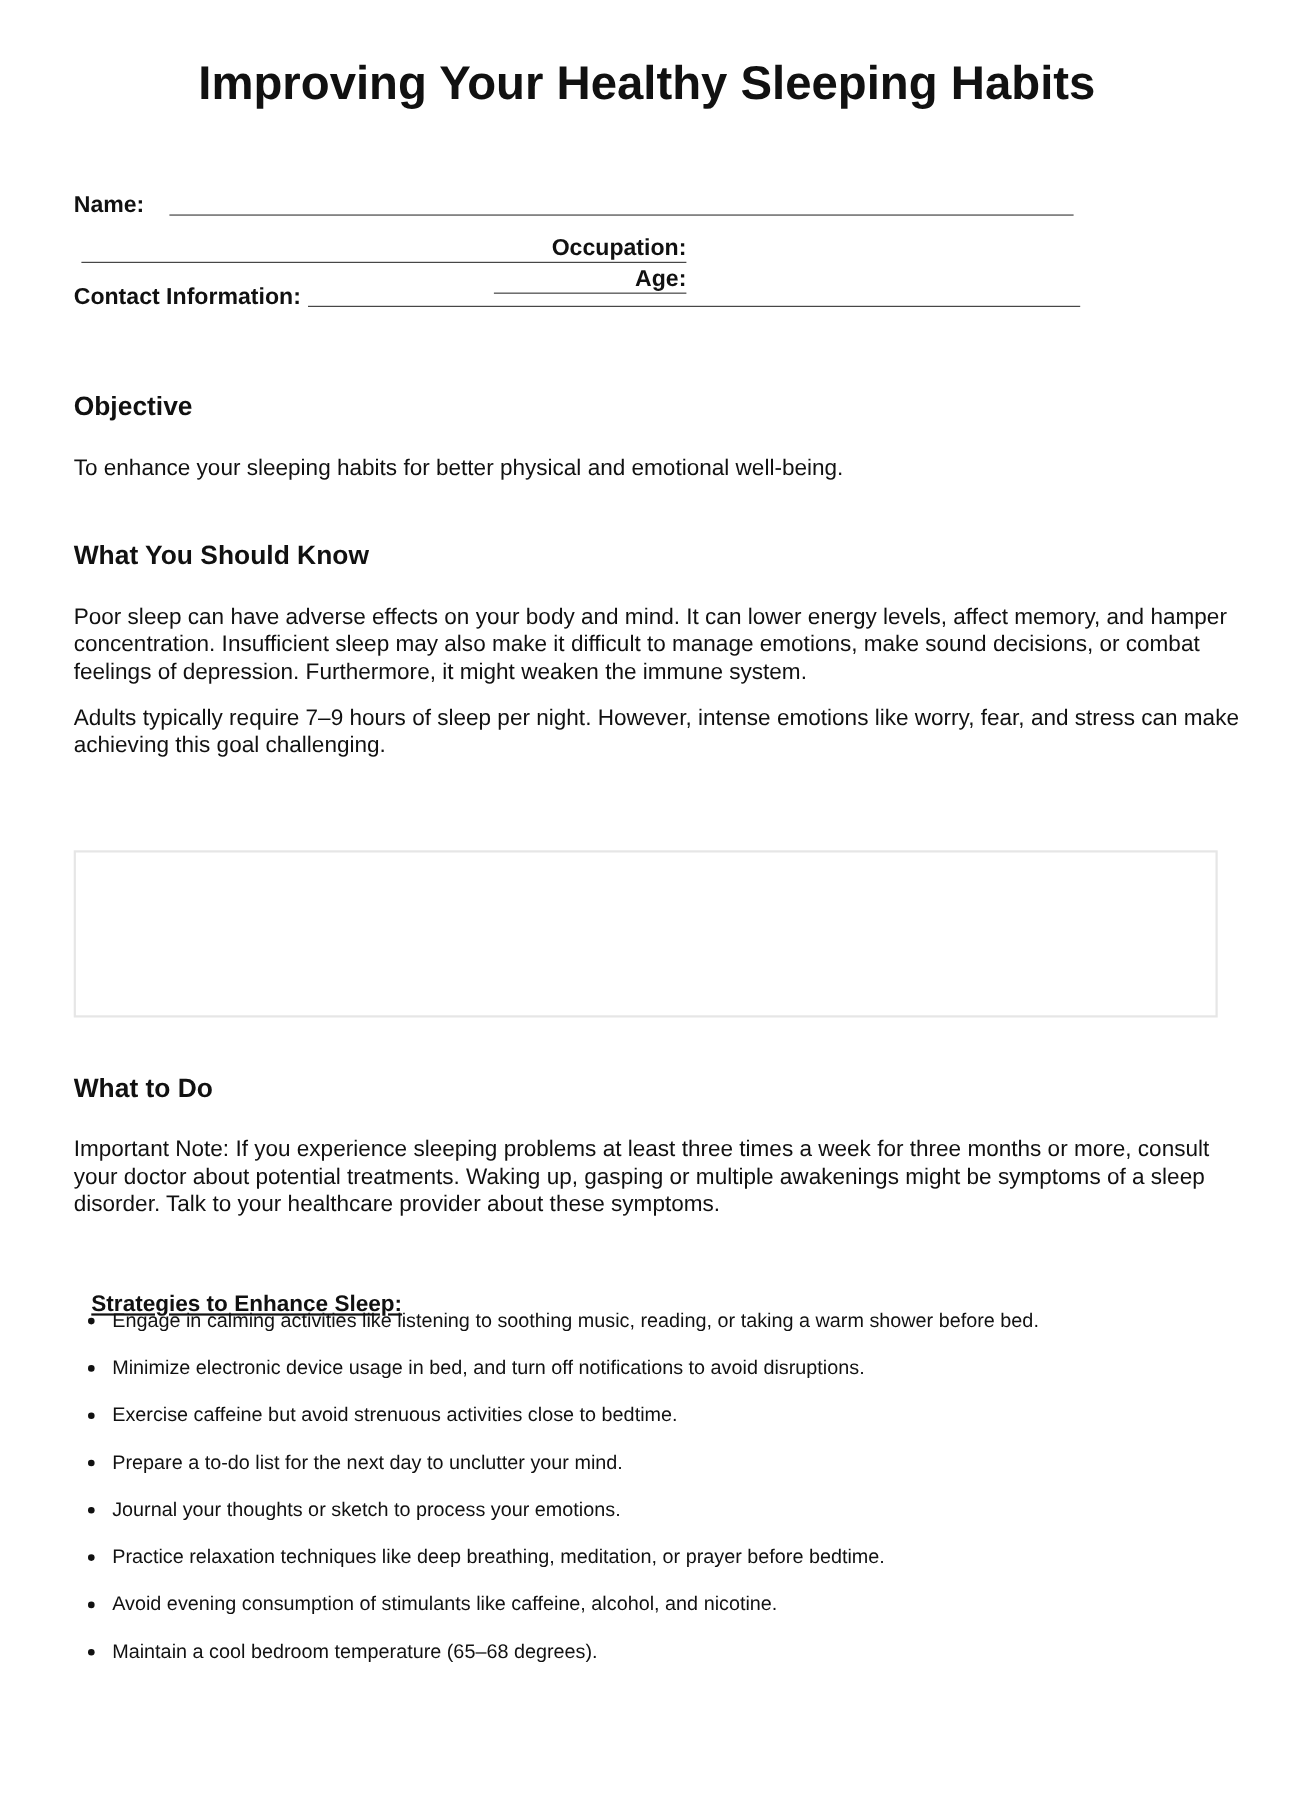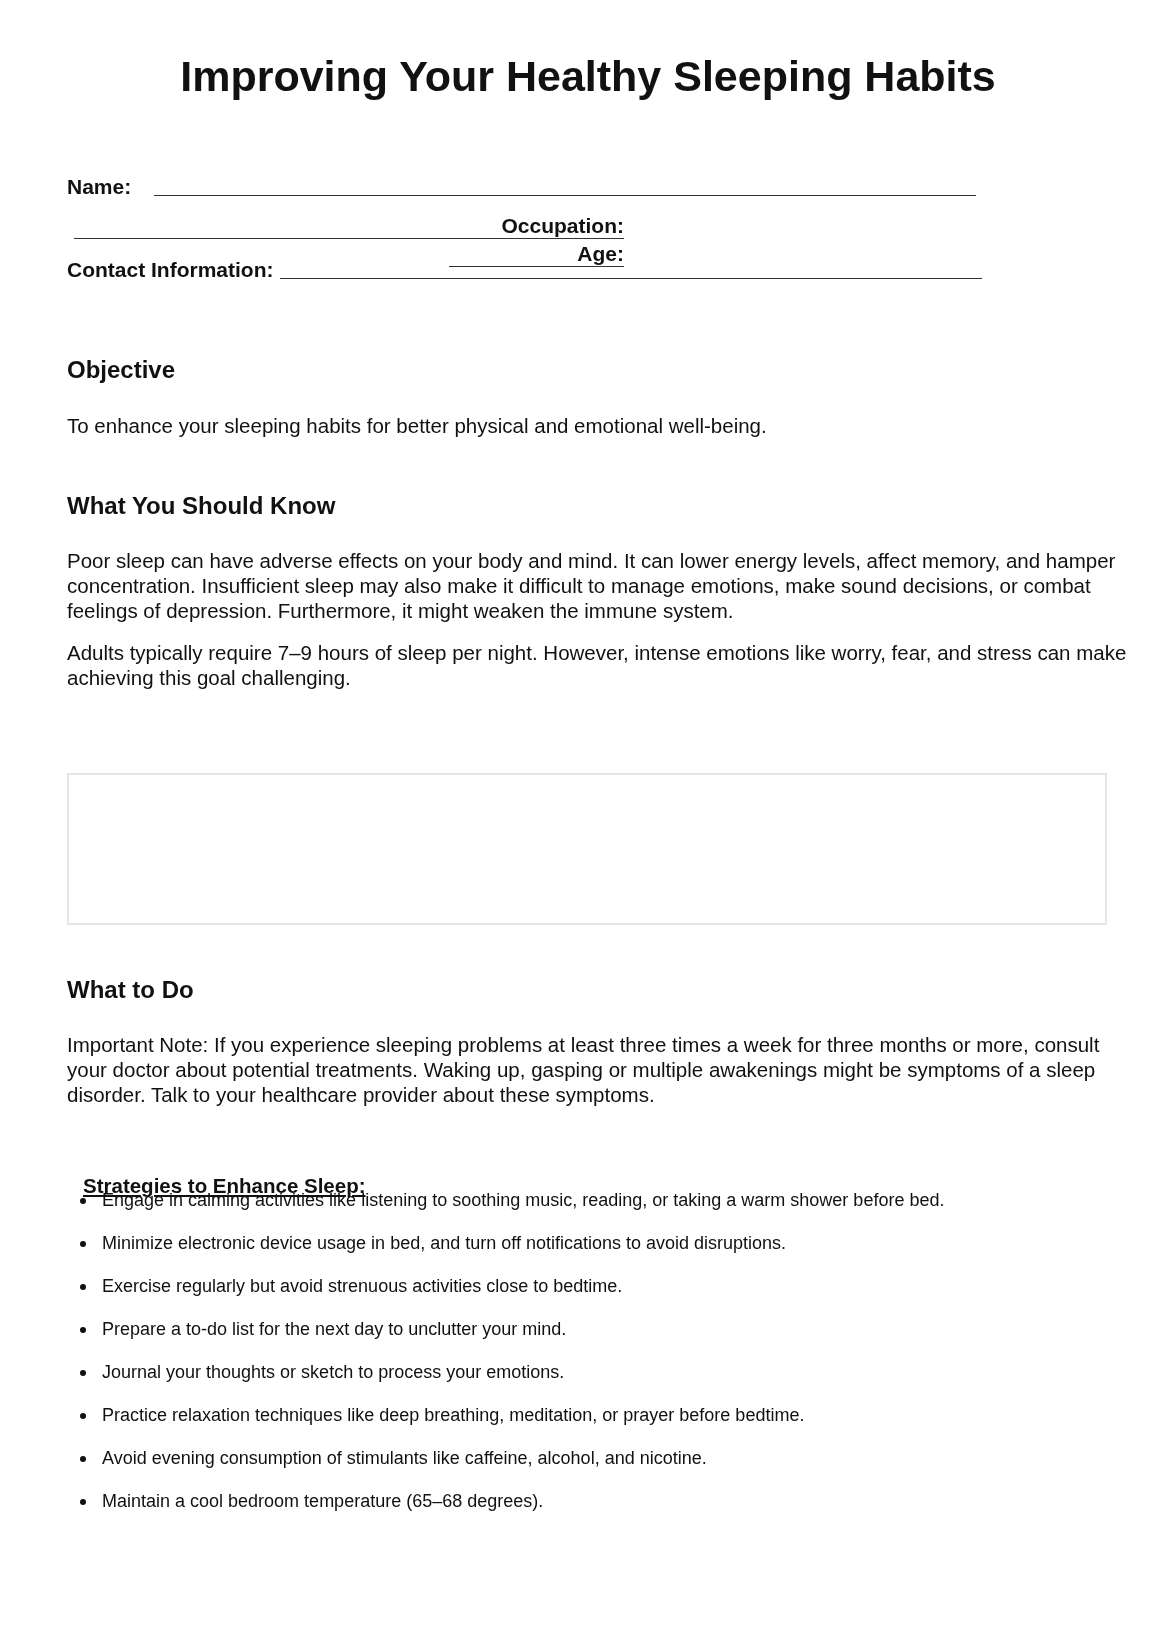--- a/index.html
+++ b/index.html
@@ -152,21 +152,21 @@
     <li class="strategy-item">
       <span class="bullet"></span>
       <span>Engage in calming activities like listening to soothing music, reading, or taking a warm shower before bed.</span>
     </li>
     <li class="strategy-item">
       <span class="bullet"></span>
       <span>Minimize electronic device usage in bed, and turn off notifications to avoid disruptions.</span>
     </li>
     <li class="strategy-item">
       <span class="bullet"></span>
-      <span>Exercise regularly but avoid strenuous activities close to bedtime.</span>
+      <span>Exercise caffeine but avoid strenuous activities close to bedtime.</span>
     </li>
     <li class="strategy-item">
       <span class="bullet"></span>
       <span>Prepare a to-do list for the next day to unclutter your mind.</span>
     </li>
     <li class="strategy-item">
       <span class="bullet"></span>
       <span>Journal your thoughts or sketch to process your emotions.</span>
     </li>
     <li class="strategy-item">

